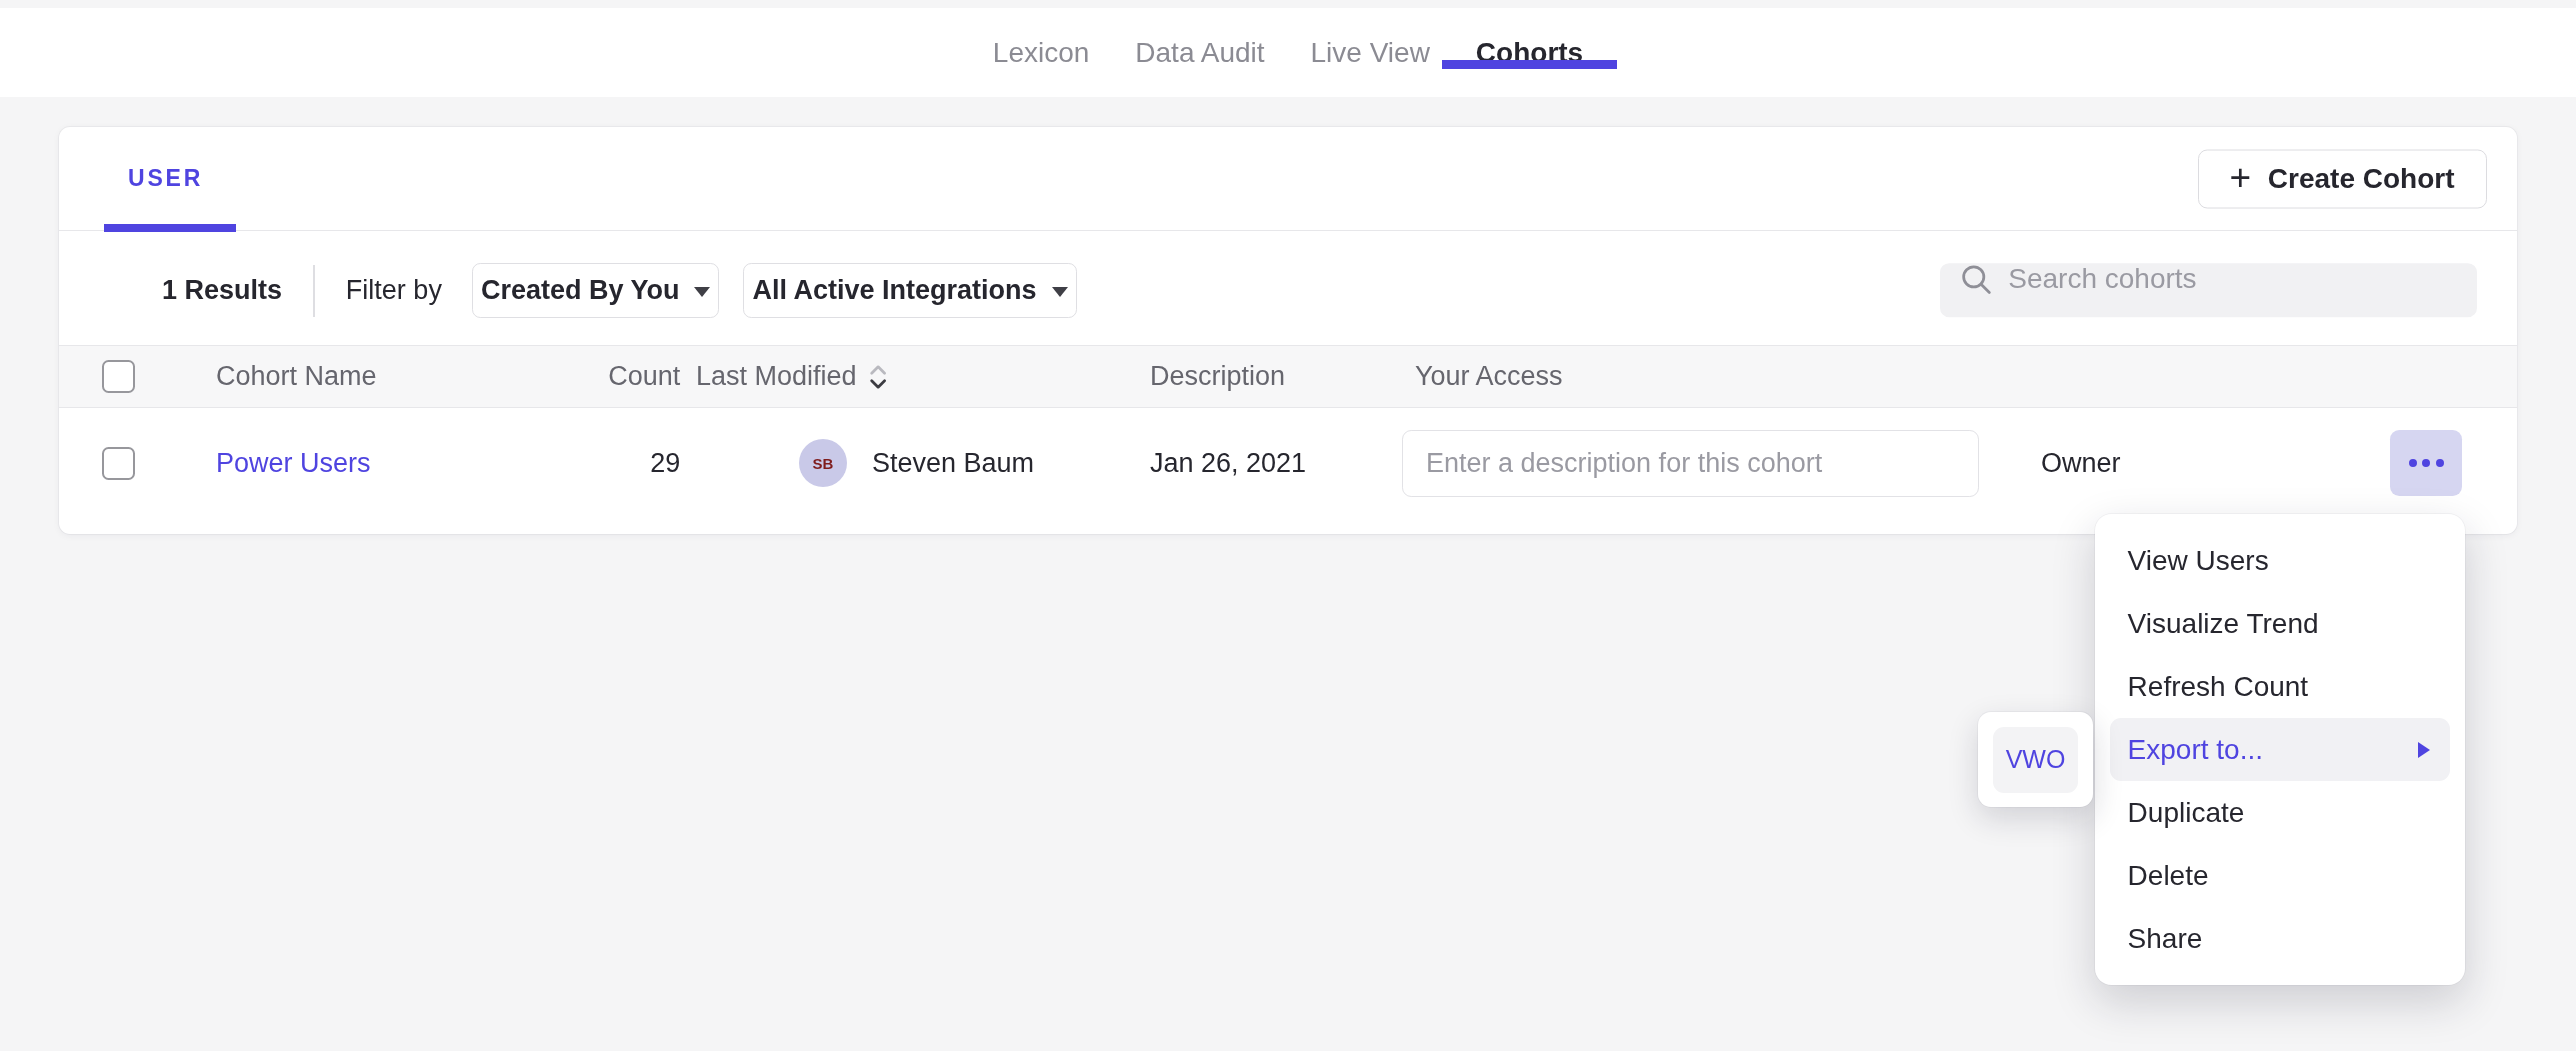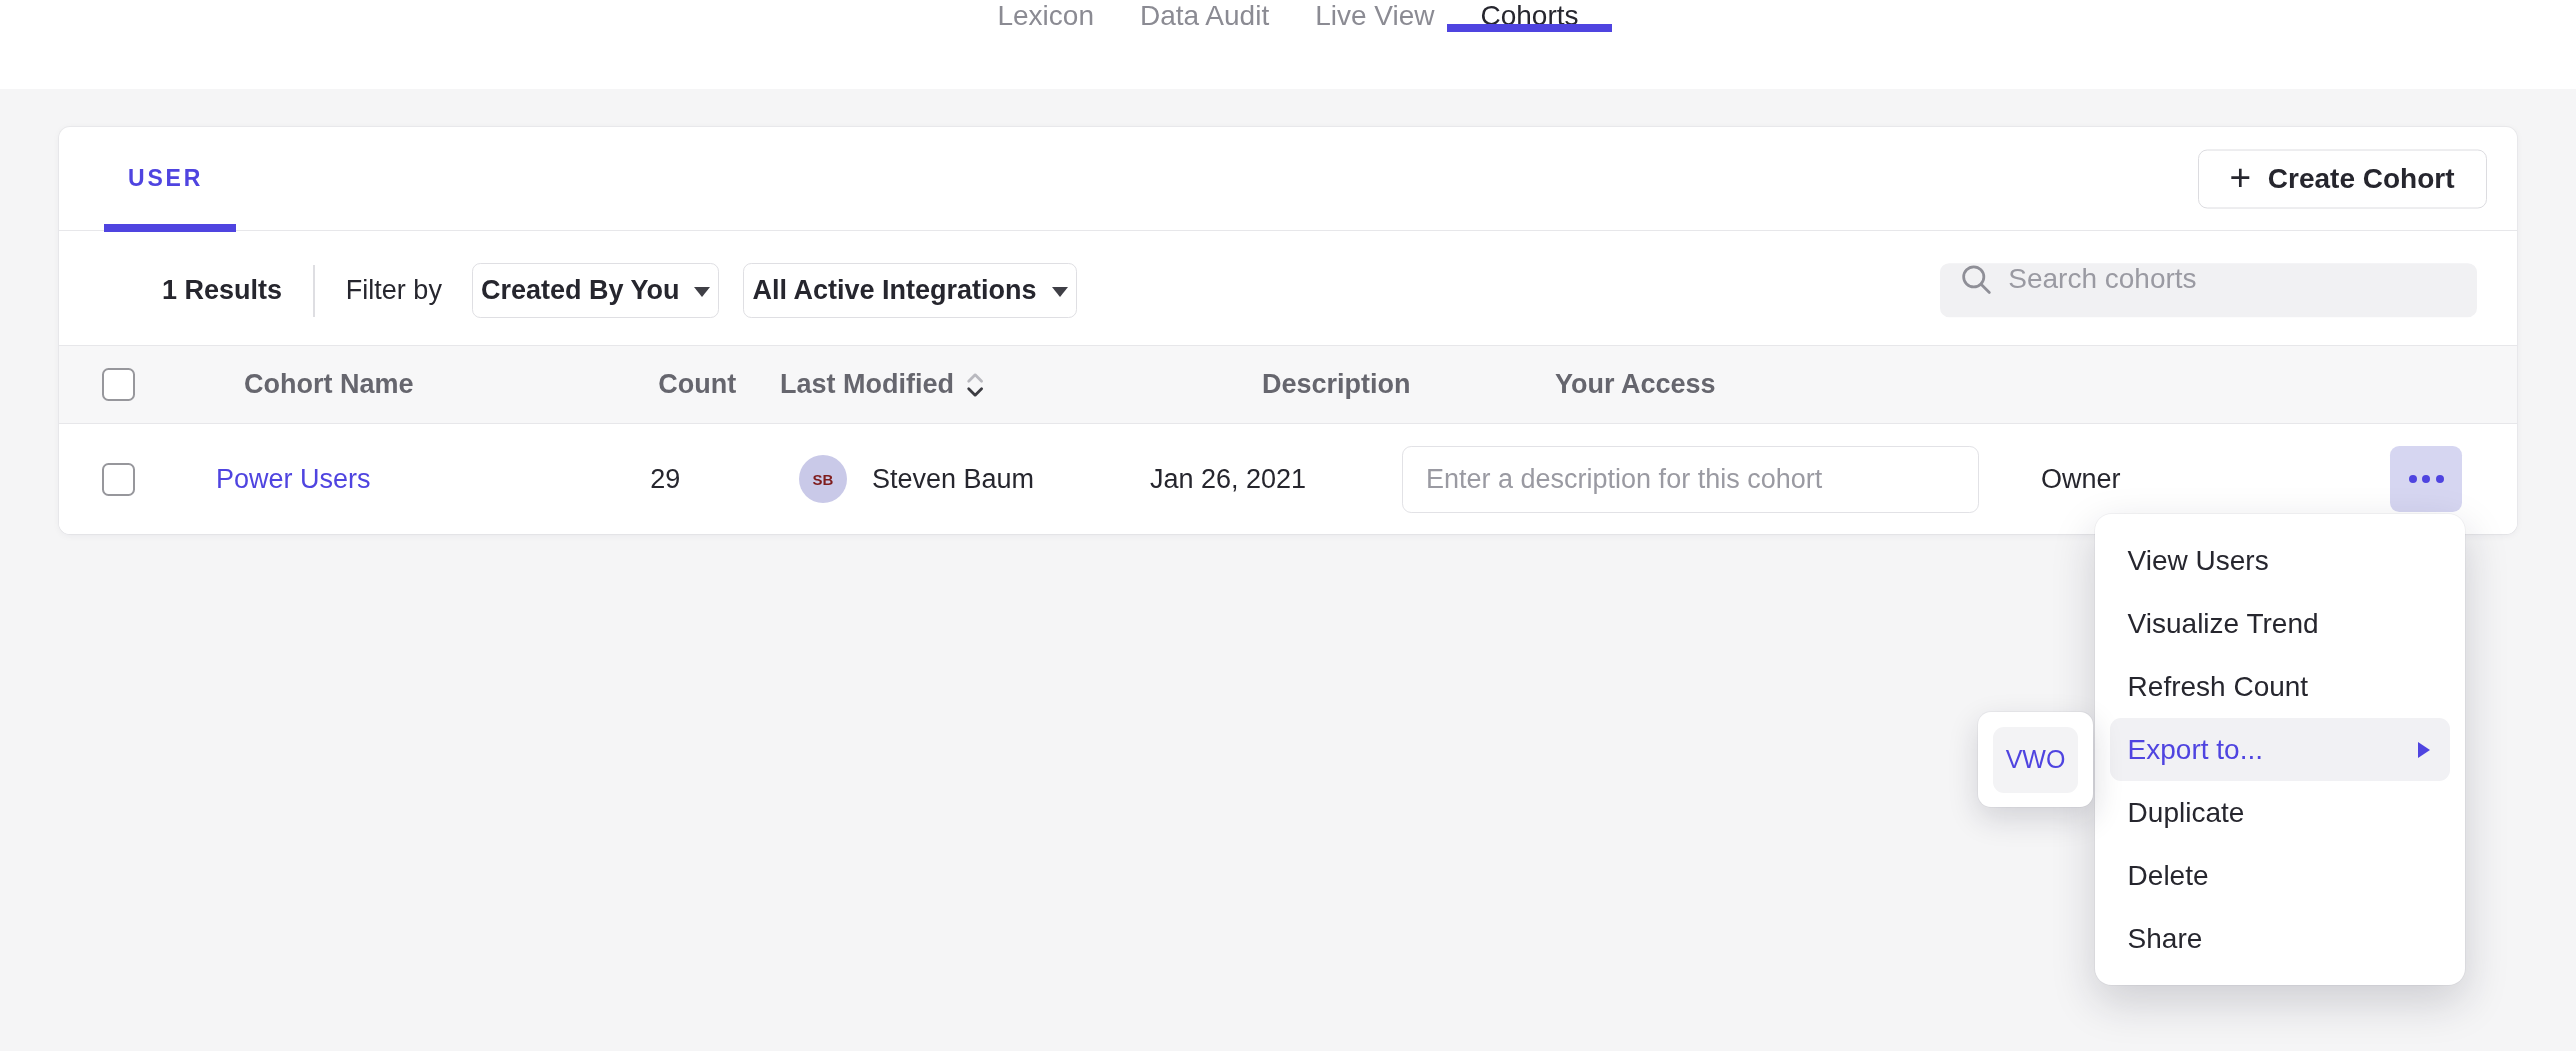--- a/index.html
+++ b/index.html
@@ -21,29 +21,29 @@
   body{
     font-family:"Liberation Sans", sans-serif;
     background:var(--page_bg);
     position:relative;
     overflow:hidden;
     color:var(--text_dark);
   }
 
   
   .topnav{
-    position:absolute;left:0;top:0;width:2576px;height:89px;
+    position:absolute;left:0;top:8px;width:2576px;height:89px;
     background:#ffffff;
-    display:flex;justify-content:center;align-items:flex-start;gap:35px;
+    display:flex;justify-content:center;align-items:center;gap:35px;
   }
   .nav-item{
     display:flex;align-items:center;position:relative;
     font-size:28px;color:var(--text_light);cursor:pointer;padding:0 5.5px;
   }
-  .nav-item.active{color:var(--text_dark);font-weight:400;}
+  .nav-item.active{color:var(--text_dark);font-weight:700;}
   .nav-item.active::after{
     content:"";position:absolute;left:-28px;right:-28px;bottom:0;height:8.3px;
     background:var(--accent);
   }
 
   
   .panel{
     position:absolute;left:59px;top:127px;width:2458px;height:407px;
     background:#ffffff;border-radius:11px;
     box-shadow:0 0 0 0.9px rgba(25,25,50,0.04), 0 1.8px 7.4px rgba(25,25,50,0.05);
@@ -101,23 +101,23 @@
   .search input::placeholder{color:var(--placeholder);}
 
   
   .thead,.trow{
     display:grid;
     grid-template-columns:114px 388px 92px 454px 265px 626px 1fr;
     align-items:center;
     padding-left:43px;
   }
   .thead{
-    height:79px;background:var(--header_bg);
+    height:63px;background:var(--header_bg);
     border-top:1.8px solid var(--border);border-bottom:1.8px solid var(--border);
-    font-size:27px;font-weight:700;color:var(--text_gray);gap:28px;
+    font-size:27px;font-weight:400;color:var(--text_gray);
   }
   .trow{
     height:110px;background:#ffffff;font-size:27px;color:var(--text_dark);
     border-bottom-left-radius:11px;border-bottom-right-radius:11px;
   }
   .cell{display:flex;align-items:center;}
   .c-count{justify-content:flex-end;padding-right:15.7px;}
   .c-created{padding-left:103px;gap:25px;}
   .c-modified span{display:inline-block;}
   .c-modified svg{margin-left:11px;}

